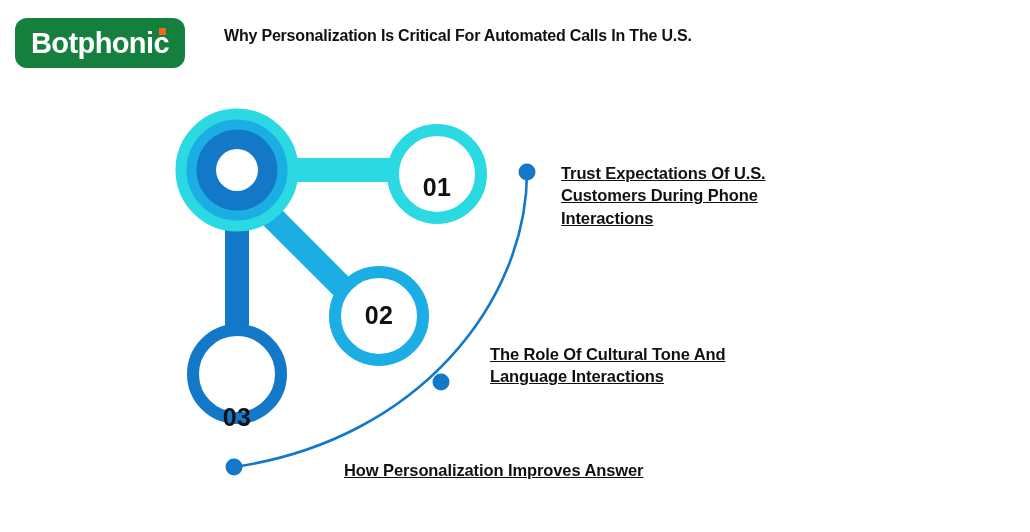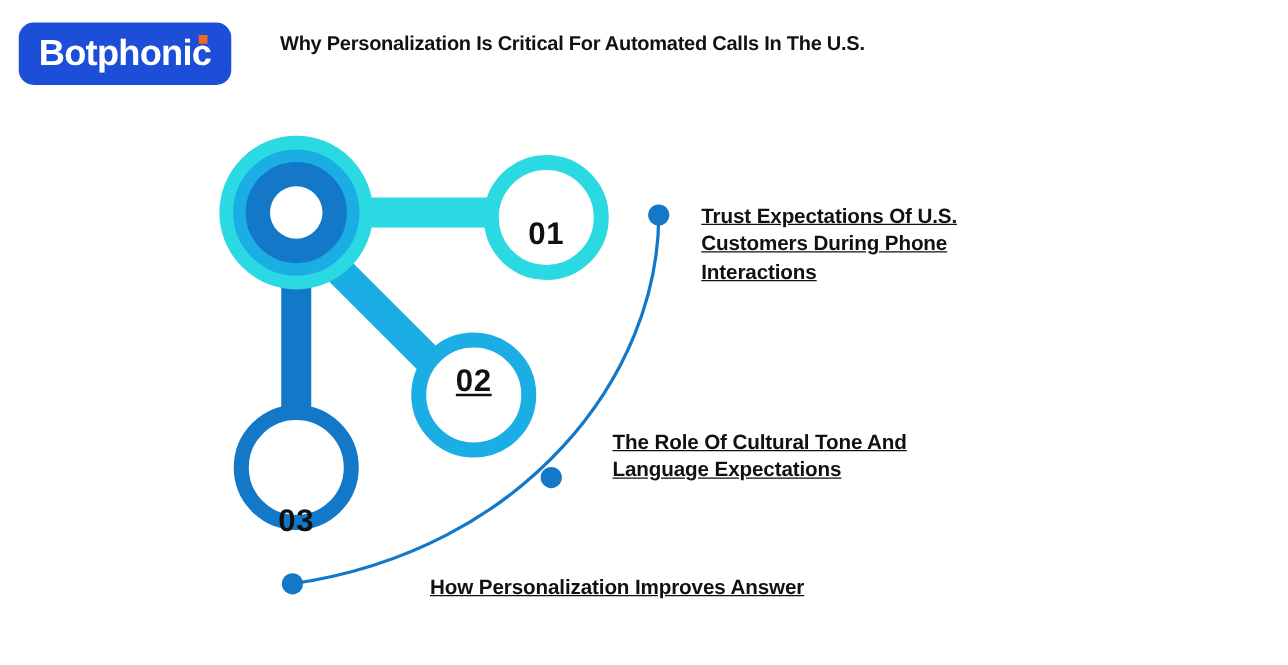--- a/index.html
+++ b/index.html
@@ -26,21 +26,21 @@
     top: 0;
     width: 1030px;
     height: 88px;
   }
   .logo-badge {
     position: absolute;
     left: 15px;
     top: 18px;
     width: 170px;
     height: 50px;
-    background: #1d4ed8;
+    background: #15803d;
     border-radius: 12px;
     display: flex;
     align-items: center;
     justify-content: center;
   }
   .logo-text {
     position: relative;
     color: #ffffff;
     font-family: "Liberation Sans", sans-serif;
     font-weight: bold;
@@ -86,21 +86,21 @@
     color: #111111;
     font-family: "Liberation Sans", sans-serif;
     font-weight: bold;
     font-size: 25px;
     letter-spacing: 0.4px;
     text-align: center;
     line-height: 1;
     user-select: none;
   }
   .node-number.n01 { left: 400px; top: 175px; width: 74px; }
-  .node-number.n02 { left: 342px; top: 293px; width: 74px; text-decoration: underline; }
+  .node-number.n02 { left: 342px; top: 303px; width: 74px; }
   .node-number.n03 { left: 200px; top: 361px; width: 74px; margin-top: 44px; }
 
   
   .callout {
     position: absolute;
     color: #111111;
     font-family: "Liberation Sans", sans-serif;
     font-weight: bold;
     font-size: 16.5px;
     line-height: 1.36;
@@ -156,20 +156,20 @@
   <div class="node-number n03">03</div>
 
   <div class="callout c1">
     <div>Trust Expectations Of U.S.</div>
     <div>Customers During Phone</div>
     <div>Interactions</div>
   </div>
 
   <div class="callout c2">
     <div>The Role Of Cultural Tone And</div>
-    <div>Language Expectations</div>
+    <div>Language Interactions</div>
   </div>
 
   <div class="callout c3">
     <div>How Personalization Improves Answer</div>
   </div>
 
 </div>
 
 </body></html>

